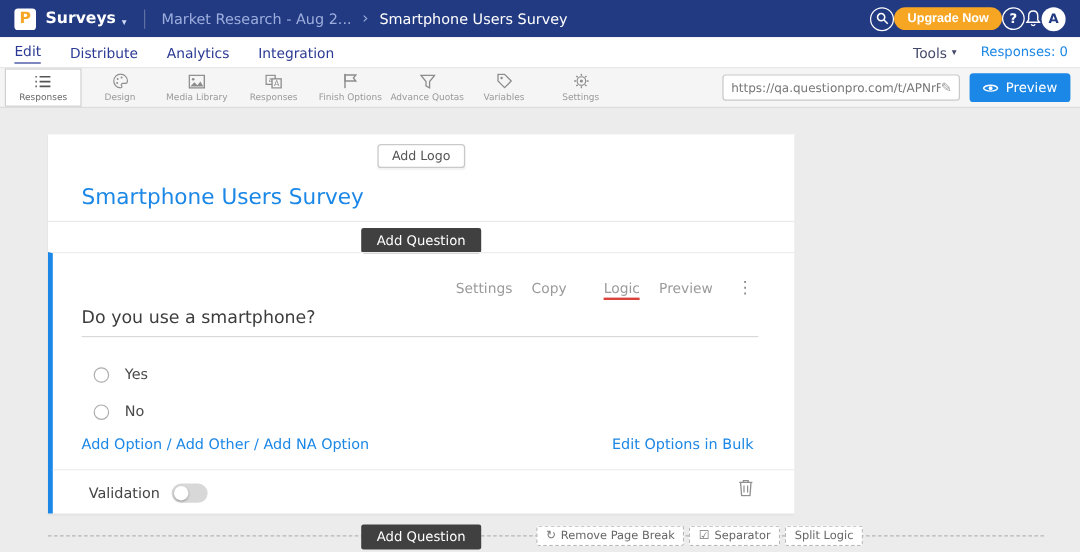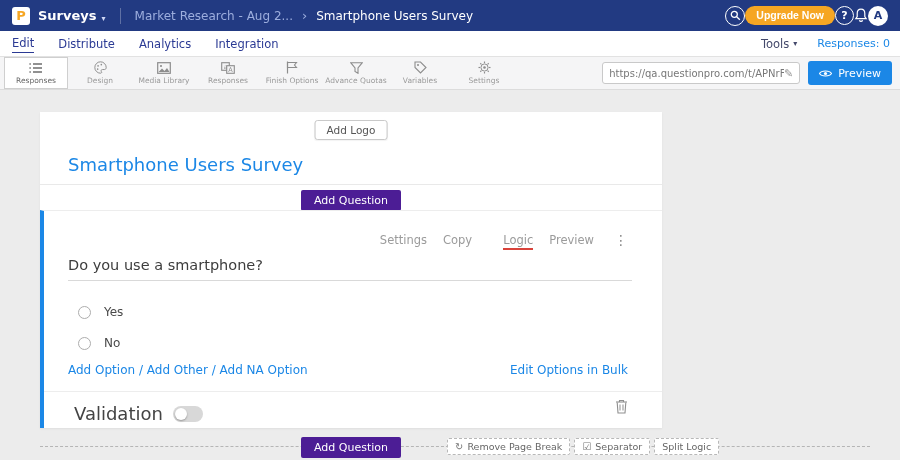--- a/index.html
+++ b/index.html
@@ -63,42 +63,42 @@
   .content { position:absolute; top:90px; left:0; width:900px; height:370px; background:#ececec; }
   .card { position:absolute; left:40px; top:22px; width:622px; height:316px; background:#fff;
           box-shadow:0 1px 2px rgba(0,0,0,.06); }
   .add-logo { position:absolute; top:8px; left:50%; transform:translateX(-50%);
               background:#fff; border:1px solid #c9c9c9; border-radius:3px; font-size:10.5px;
               color:#555; padding:3px 11px; cursor:pointer; box-shadow:0 1px 1px rgba(0,0,0,.05);
               font-family:"DejaVu Sans",sans-serif; }
   .survey-title { position:absolute; top:42px; left:28px; font-size:18px; color:#1b87e6;
                   cursor:text; }
   .title-div { position:absolute; top:72px; left:0; right:0; border-top:1px solid #e9e9e9; }
-  .add-q { background:#4c1d95; color:#fff; border:none; border-radius:2px; font-size:11px;
+  .add-q { background:#404040; color:#fff; border:none; border-radius:2px; font-size:11px;
            padding:4px 13px; cursor:pointer; font-family:"DejaVu Sans",sans-serif; }
   .add-q-top { position:absolute; top:78px; left:50%; transform:translateX(-50%); }
 
   .qblock { position:absolute; top:98px; left:0; right:0; bottom:0;
             border-left:4px solid #1b87e6; border-top:1px solid #ededed; }
   .q-actions { position:absolute; top:22px; right:34px; display:flex; align-items:flex-start;
                gap:16px; font-size:11.5px; color:#9b9b9b; }
   .q-action { cursor:pointer; }
   .q-action.active { border-bottom:2px solid #d9433b; padding-bottom:1px;margin-left:15px; }
   .kebab { font-size:14px; color:#8a8a8a; margin-left:4px; cursor:pointer; line-height:1; }
   .q-text { position:absolute; top:46px; left:24px; font-size:14.5px; color:#3d3d3d; cursor:text; }
   .q-line { position:absolute; top:69px; left:24px; right:30px; border-top:1px solid #d9d9d9; }
   .opt-row { position:absolute; left:34px; display:flex; align-items:center; gap:13px; }
   .radio { width:13px; height:13px; border:1.5px solid #adadad; border-radius:50%;
            background:#fff; cursor:pointer; flex:0 0 auto; }
   .opt-label { font-size:12px; color:#4a4a4a; }
   .add-links { position:absolute; top:152px; left:24px; font-size:12px; color:#1b87e6; cursor:pointer; }
   .bulk-link { position:absolute; top:152px; right:34px; font-size:12px; color:#1b87e6; cursor:pointer; }
   .val-div { position:absolute; top:180px; left:0; right:0; border-top:1px solid #ededed; }
   .val-row { position:absolute; top:192px; left:30px; display:flex; align-items:center; gap:10px; }
-  .val-label { font-size:18px; color:#444; }
+  .val-label { font-size:12px; color:#444; }
   .toggle { width:30px; height:16px; border-radius:8px; background:#d8d8d8; position:relative;
             cursor:pointer; }
   .knob { position:absolute; top:2px; left:2px; width:12px; height:12px; border-radius:50%;
           background:#fff; box-shadow:0 1px 2px rgba(0,0,0,.3); }
   .trash { position:absolute; top:188px; right:34px; color:#8f8f8f; cursor:pointer; }
 
   .q-code { position:absolute; left:10px; top:166px; font-size:13px; color:#737373;margin-left:32px; }
 
   .bottom-line { position:absolute; left:40px; right:30px; top:356px;
                  border-top:1px dashed #b5b5b5; }

